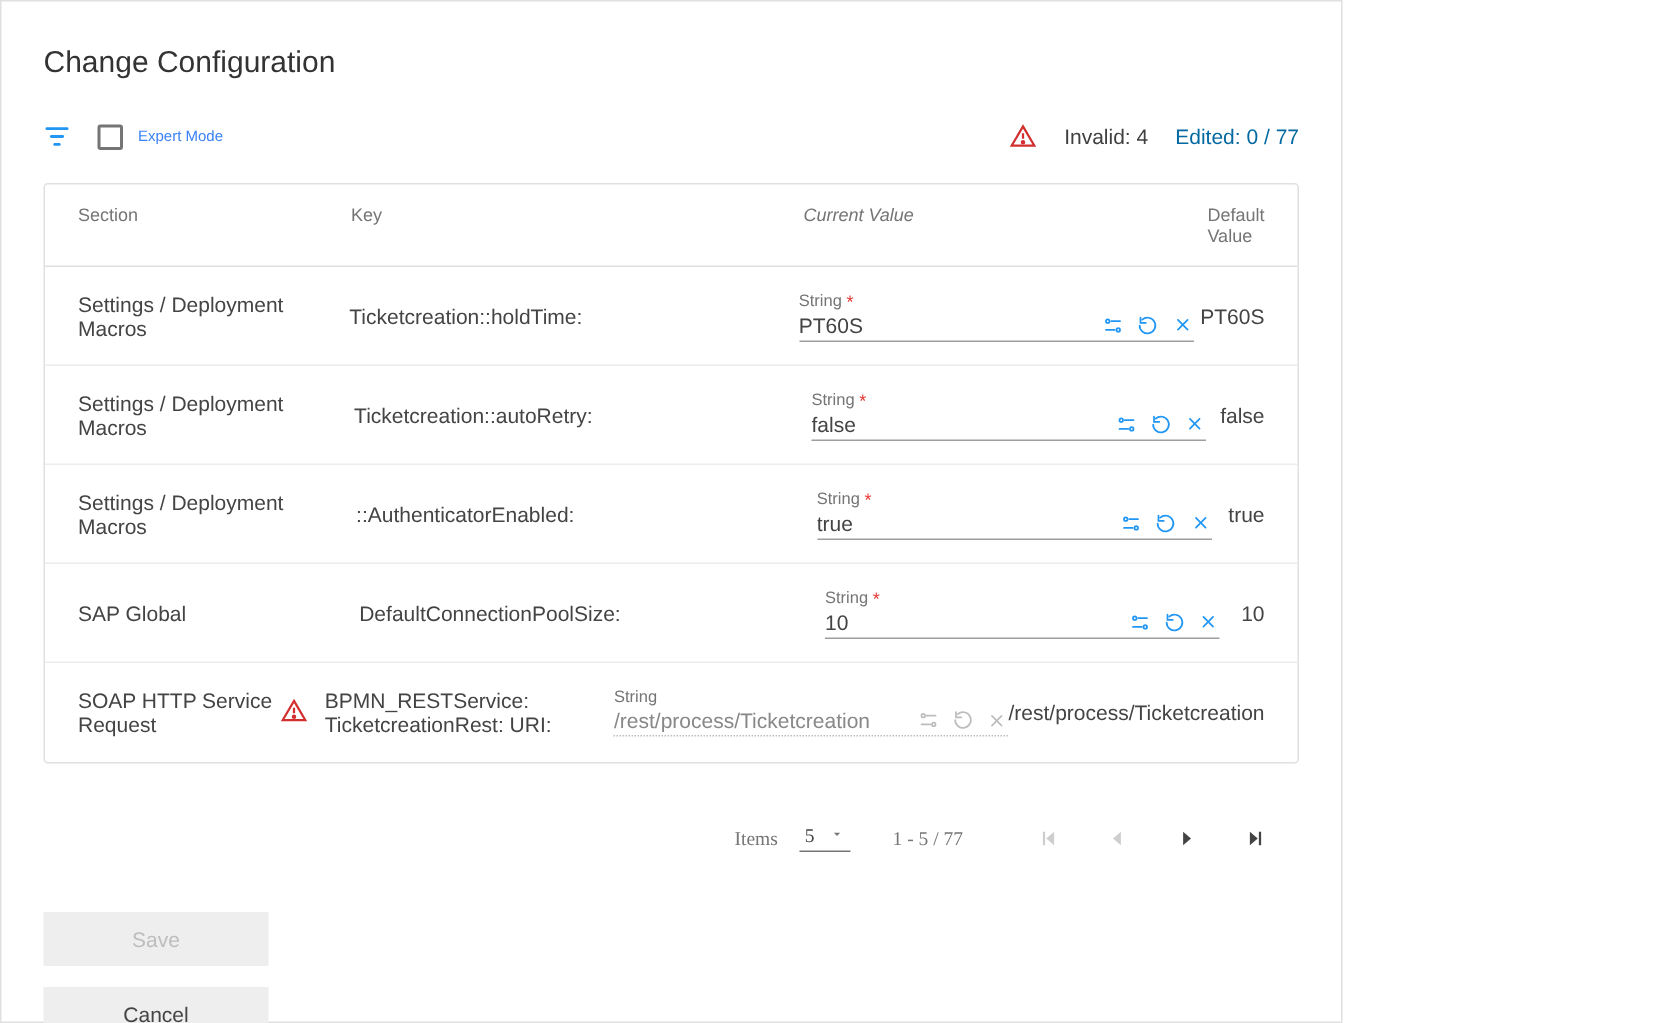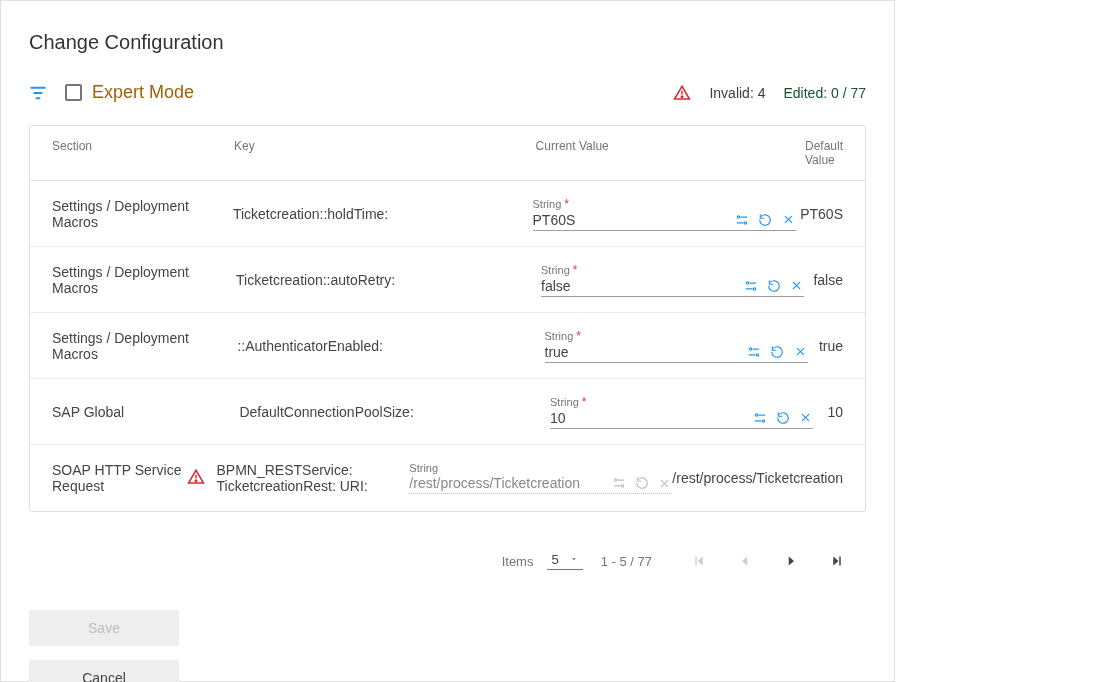--- a/index.html
+++ b/index.html
@@ -57,42 +57,42 @@
   color: #2196f3;
   font-size: 16px;
 }
 .expert-wrap { display: flex; align-items: center; cursor: pointer; }
 .expert-box {
   width: 17px; height: 17px;
   border: 2px solid #757575;
   border-radius: 2px;
   margin-right: 10px;
 }
-.expert-label { font-size: 18px; color: #a16207; }
+.expert-label { font-size: 10px; color: #3b82f6; }
 .spacer { flex: 1; }
 .status-right { display: flex; align-items: center; gap: 18px; }
 .warn-icon { display: inline-flex; }
 .invalid-text { color: #404040; font-size: 14px; }
-.edited-text { color: #14532d; font-size: 14px; text-align: right; }
+.edited-text { color: #0369a1; font-size: 14px; text-align: right; }
 
 .table {
   border: 1px solid #e0e0e0;
   border-radius: 3px;
   overflow: hidden;
 }
 .thead {
   display: flex;
   padding: 13px 22px;
   font-size: 12px;
   color: #757575;
   border-bottom: 1px solid #e0e0e0;
 }
 .col-section { width: 198px; }
 .col-key { width: 328px; }
-.col-current { width: 293px; }
+.col-current { width: 293px; font-style: italic; }
 .col-default { flex: 1; }
 
 .trow {
   display: flex;
   align-items: center;
   padding: 10px 22px;
   border-bottom: 1px solid #ececec;
   min-height: 66px;
 }
 .trow:last-child { border-bottom: none; }
@@ -129,25 +129,26 @@
   width: 15px; height: 15px; cursor: pointer;
   display: inline-flex; align-items: center; justify-content: center;
   color: #2196f3;
 }
 .mini-icon.disabled { color: #bdbdbd; cursor: default; }
 
 .pager {
   display: flex;
   align-items: center;
   justify-content: flex-end;
-  gap: 18px;
+  gap: 28px;
   margin-top: 40px;
   padding-right: 20px;
   color: #757575;
   font-size: 13px;
+  font-family: Liberation Serif, serif;
 }
 .pager-items { display: flex; align-items: center; gap: 14px; }
 .page-size {
   display: flex; align-items: center; gap: 10px;
   border-bottom: 1px solid #757575;
   padding: 0 4px 2px 4px;
   cursor: pointer;
   color: #444;
 }
 .chevron-down { width: 10px; height: 10px; }

